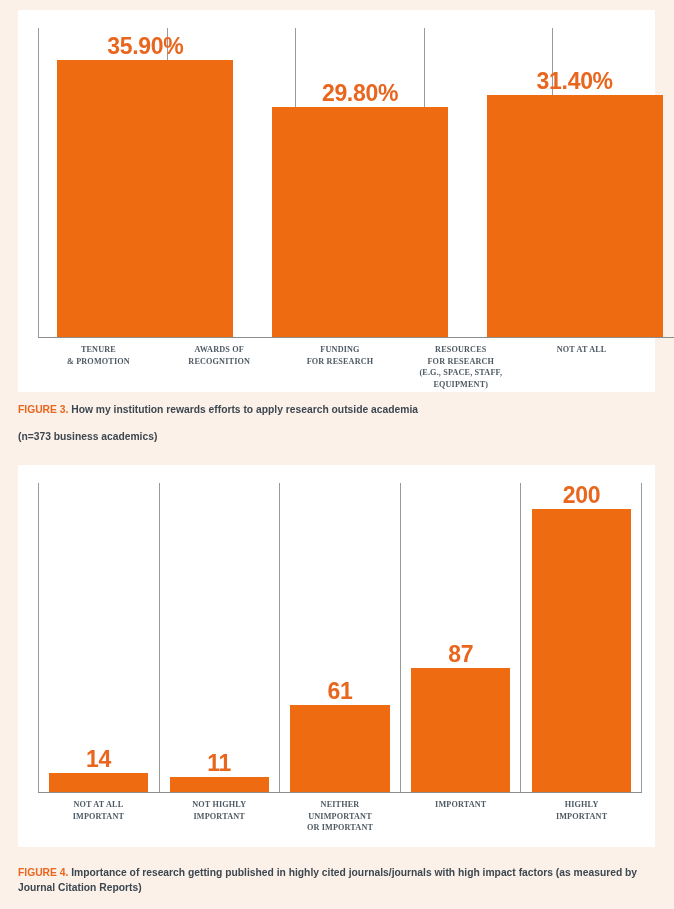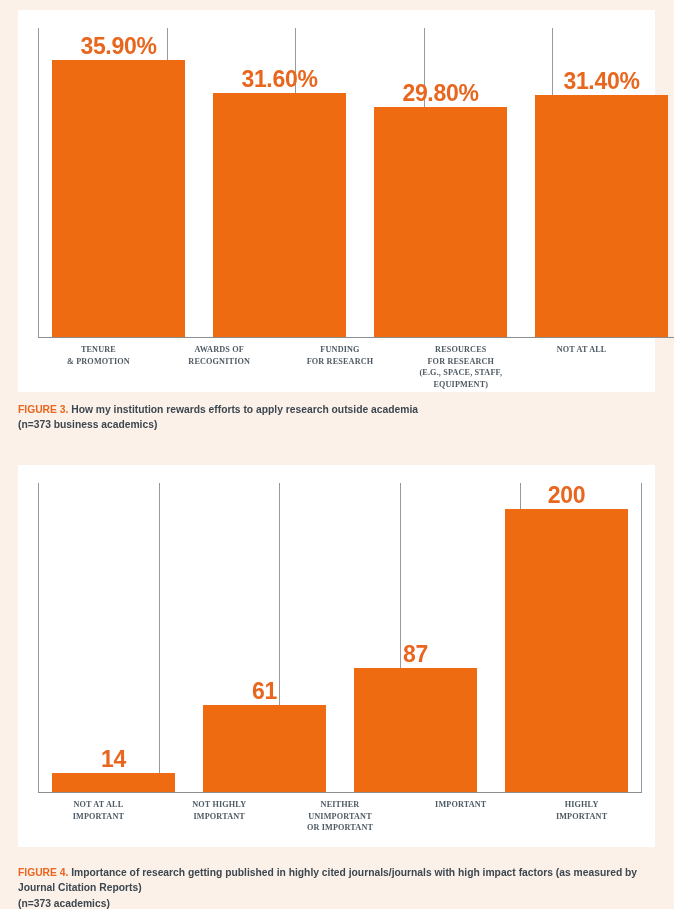--- a/index.html
+++ b/index.html
@@ -135,20 +135,21 @@
     font-weight: bold;
   }
   #caption-3 { top: 402px; }
   #caption-4 { top: 400px; }
   .caption .fig-label {
     color: #e8661d;
     font-weight: bold;
   }
   .caption .cap-sub {
     display: block;
+    margin-top: 12px;
   }
 </style>
 </head>
 <body>
 
 <div class="page">
 
   <div class="figure-block" id="figure-3-block">
 
     <div class="chart-card" id="figure-3-card">
@@ -159,24 +160,20 @@
           <div class="gridline"></div>
           <div class="gridline"></div>
           <div class="gridline"></div>
           <div class="gridline last"></div>
         </div>
 
         <div class="bars" id="bars-3">
           <div class="bar-slot">
             <div class="bar-value">35.90%</div>
             <div class="bar-rect" style="height: 278px;"></div>
-          </div>
-          <div class="bar-slot">
-            <div class="bar-value">31.60%</div>
-            <div class="bar-rect" style="height: 245px;"></div>
           </div>
           <div class="bar-slot">
             <div class="bar-value">29.80%</div>
             <div class="bar-rect" style="height: 231px;"></div>
           </div>
           <div class="bar-slot">
             <div class="bar-value">31.40%</div>
             <div class="bar-rect" style="height: 243px;"></div>
           </div>
         </div>
@@ -230,20 +227,24 @@
           <div class="gridline"></div>
           <div class="gridline last"></div>
         </div>
 
         <div class="bars" id="bars-4">
           <div class="bar-slot">
             <div class="bar-value">14</div>
             <div class="bar-rect" style="height: 20px;"></div>
           </div>
           <div class="bar-slot">
+            <div class="bar-value">11</div>
+            <div class="bar-rect" style="height: 16px;"></div>
+          </div>
+          <div class="bar-slot">
             <div class="bar-value">61</div>
             <div class="bar-rect" style="height: 88px;"></div>
           </div>
           <div class="bar-slot">
             <div class="bar-value">87</div>
             <div class="bar-rect" style="height: 125px;"></div>
           </div>
           <div class="bar-slot">
             <div class="bar-value">200</div>
             <div class="bar-rect" style="height: 288px;"></div>

